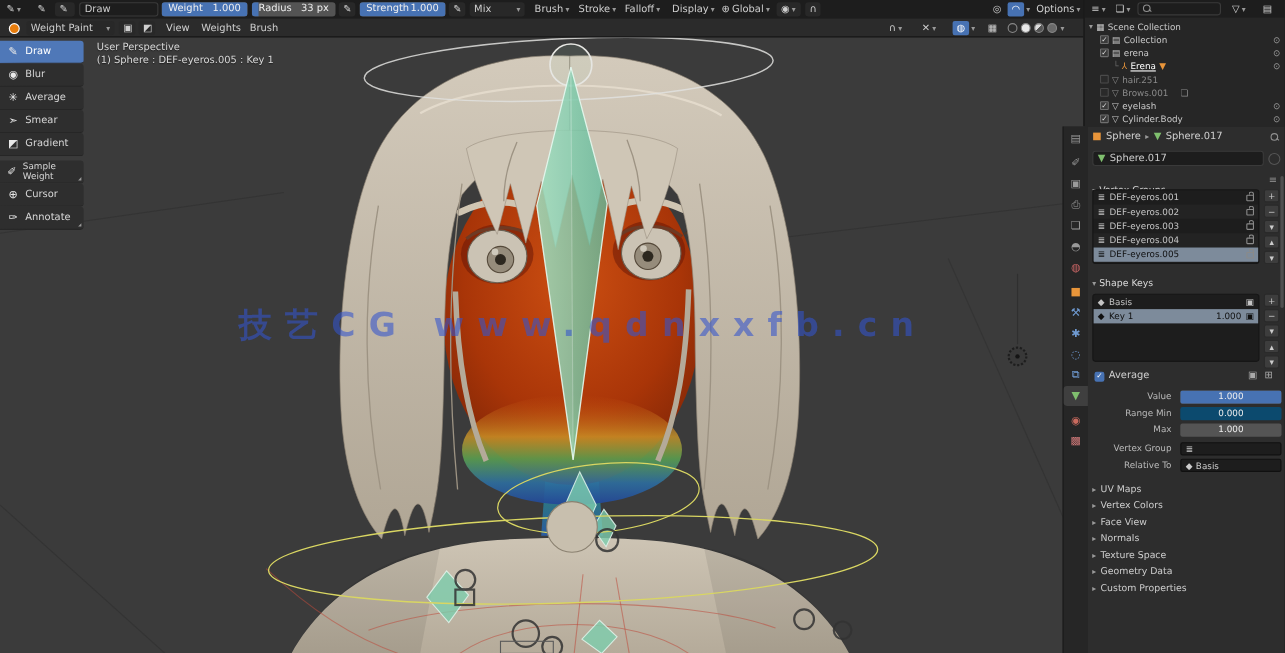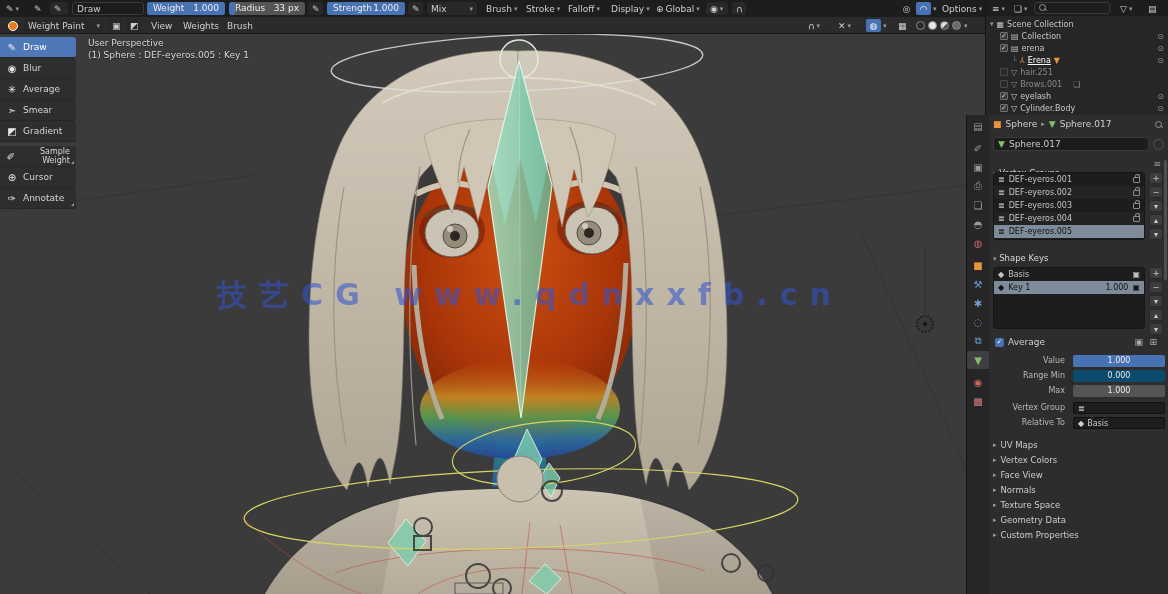--- a/index.html
+++ b/index.html
@@ -379,21 +379,21 @@
       <span class="ticon">➣</span>
       <span>Smear</span>
     </div>
     <div class="tool">
       <span class="ticon">◩</span>
       <span>Gradient</span>
     </div>
     <div class="toolgap"></div>
     <div class="tool">
       <span class="ticon">✐</span>
-      <span style="font-size:8px;text-align:right;">Sample Weight</span>
+      <span style="font-size:8px;">Sample Weight</span>
       <span class="corner"></span>
     </div>
     <div class="tool">
       <span class="ticon">⊕</span>
       <span>Cursor</span>
     </div>
     <div class="tool">
       <span class="ticon">✑</span>
       <span>Annotate</span>
       <span class="corner"></span>

